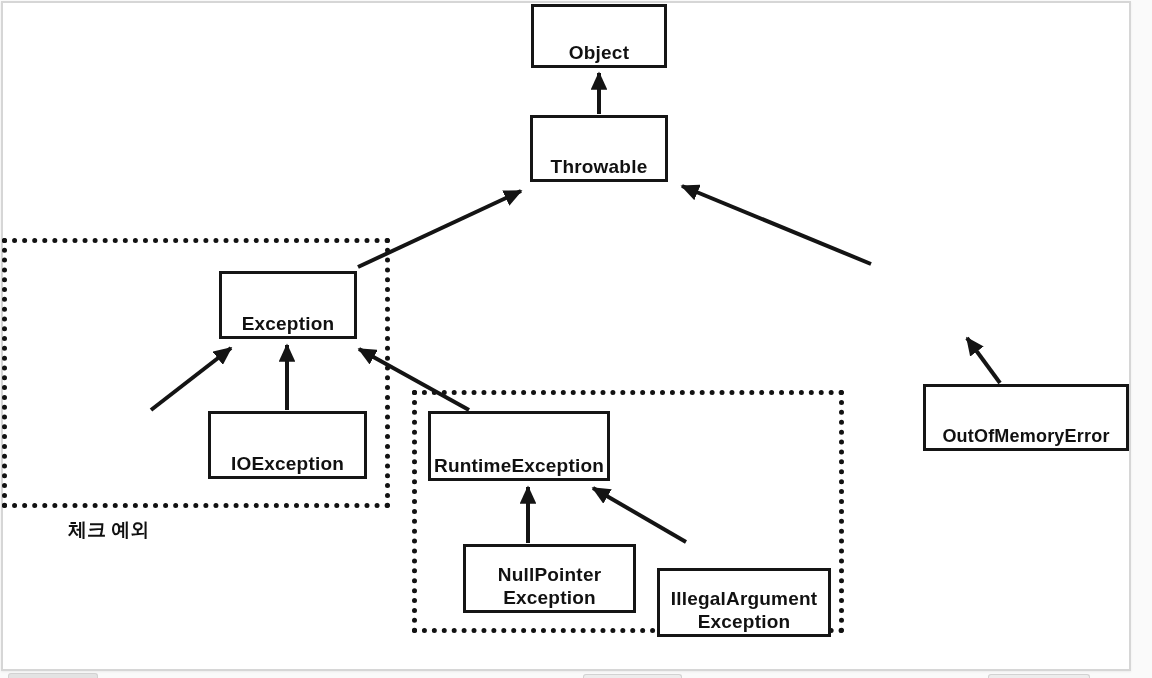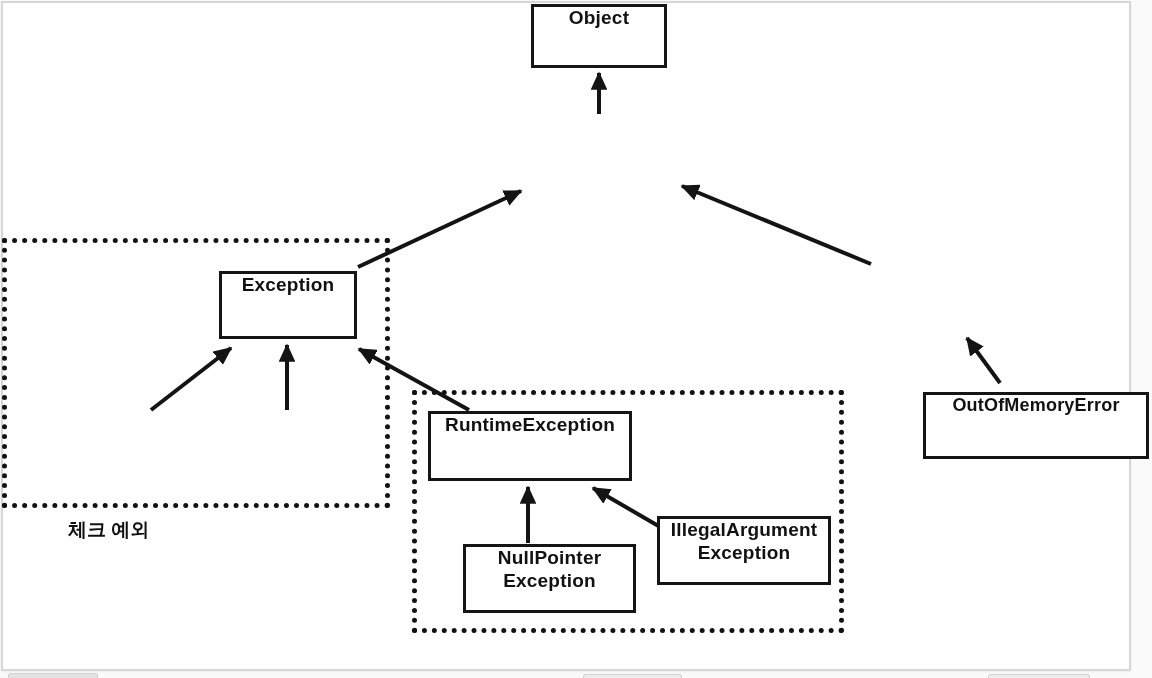--- a/index.html
+++ b/index.html
@@ -33,35 +33,35 @@
 
   .node {
     position: absolute; z-index: 3;
     box-sizing: border-box;
     background: #ffffff;
     border: 3px solid #151515;
     color: #111111;
     font-weight: bold;
     font-size: 19px;
     display: flex; flex-direction: column;
-    align-items: center; justify-content: flex-start;
+    align-items: center; justify-content: flex-end;
     text-align: center;
     line-height: 1.2;
     letter-spacing: 0.2px;
   }
   #n-object   { left: 531px; top: 4px;   width: 136px; height: 64px; }
   #n-throwable{ left: 530px; top: 115px; width: 138px; height: 67px; }
   #n-exception{ left: 219px; top: 271px; width: 138px; height: 68px; }
   #n-sql      { left: 23px;  top: 411px; width: 163px; height: 68px; }
   #n-io       { left: 208px; top: 411px; width: 159px; height: 68px; }
-  #n-runtime  { left: 428px; top: 411px; width: 204px; height: 70px; }
+  #n-runtime  { left: 428px; top: 411px; width: 182px; height: 70px; }
   #n-np       { left: 443px; top: 544px; width: 173px; height: 69px; margin-left: 20px; }
-  #n-ia       { left: 657px; top: 516px; width: 174px; height: 69px; }
+  #n-ia       { left: 657px; top: 568px; width: 174px; height: 69px; }
   #n-error    { left: 873px; top: 262px; width: 138px; height: 70px; }
-  #n-oom      { left: 923px; top: 384px; width: 226px; height: 67px; font-size: 18px; margin-top: 8px; }
+  #n-oom      { left: 923px; top: 384px; width: 206px; height: 67px; font-size: 18px; }
 
   .grouplabel {
     position: absolute; z-index: 3;
     color: #111111; font-weight: bold; font-size: 19px;
     text-align: left; white-space: nowrap;
   }
   #lbl-checked   { left: 68px;  top: 517px; width: 200px; }
   #lbl-unchecked { left: 493px; top: 640px; width: 262px; }
 
   .frag {
@@ -99,22 +99,28 @@
     <line x1="287" y1="410" x2="287" y2="345" marker-end="url(#ah)"></line>
     <line x1="469" y1="410" x2="359" y2="349" marker-end="url(#ah)"></line>
     <line x1="528" y1="543" x2="528" y2="487" marker-end="url(#ah)"></line>
     <line x1="686" y1="542" x2="593" y2="488" marker-end="url(#ah)"></line>
     <line x1="1000" y1="383" x2="967" y2="338" marker-end="url(#ah)"></line>
   </svg>
 
   <div class="node" id="n-object">
     <span>Object</span>
   </div>
+  <div class="node" id="n-throwable">
+    <span>Throwable</span>
+  </div>
   <div class="node" id="n-exception">
     <span>Exception</span>
+  </div>
+  <div class="node" id="n-io">
+    <span>IOException</span>
   </div>
   <div class="node" id="n-runtime">
     <span>RuntimeException</span>
   </div>
   <div class="node" id="n-np">
     <span>NullPointer</span>
     <span>Exception</span>
   </div>
   <div class="node" id="n-ia">
     <span>IllegalArgument</span>

